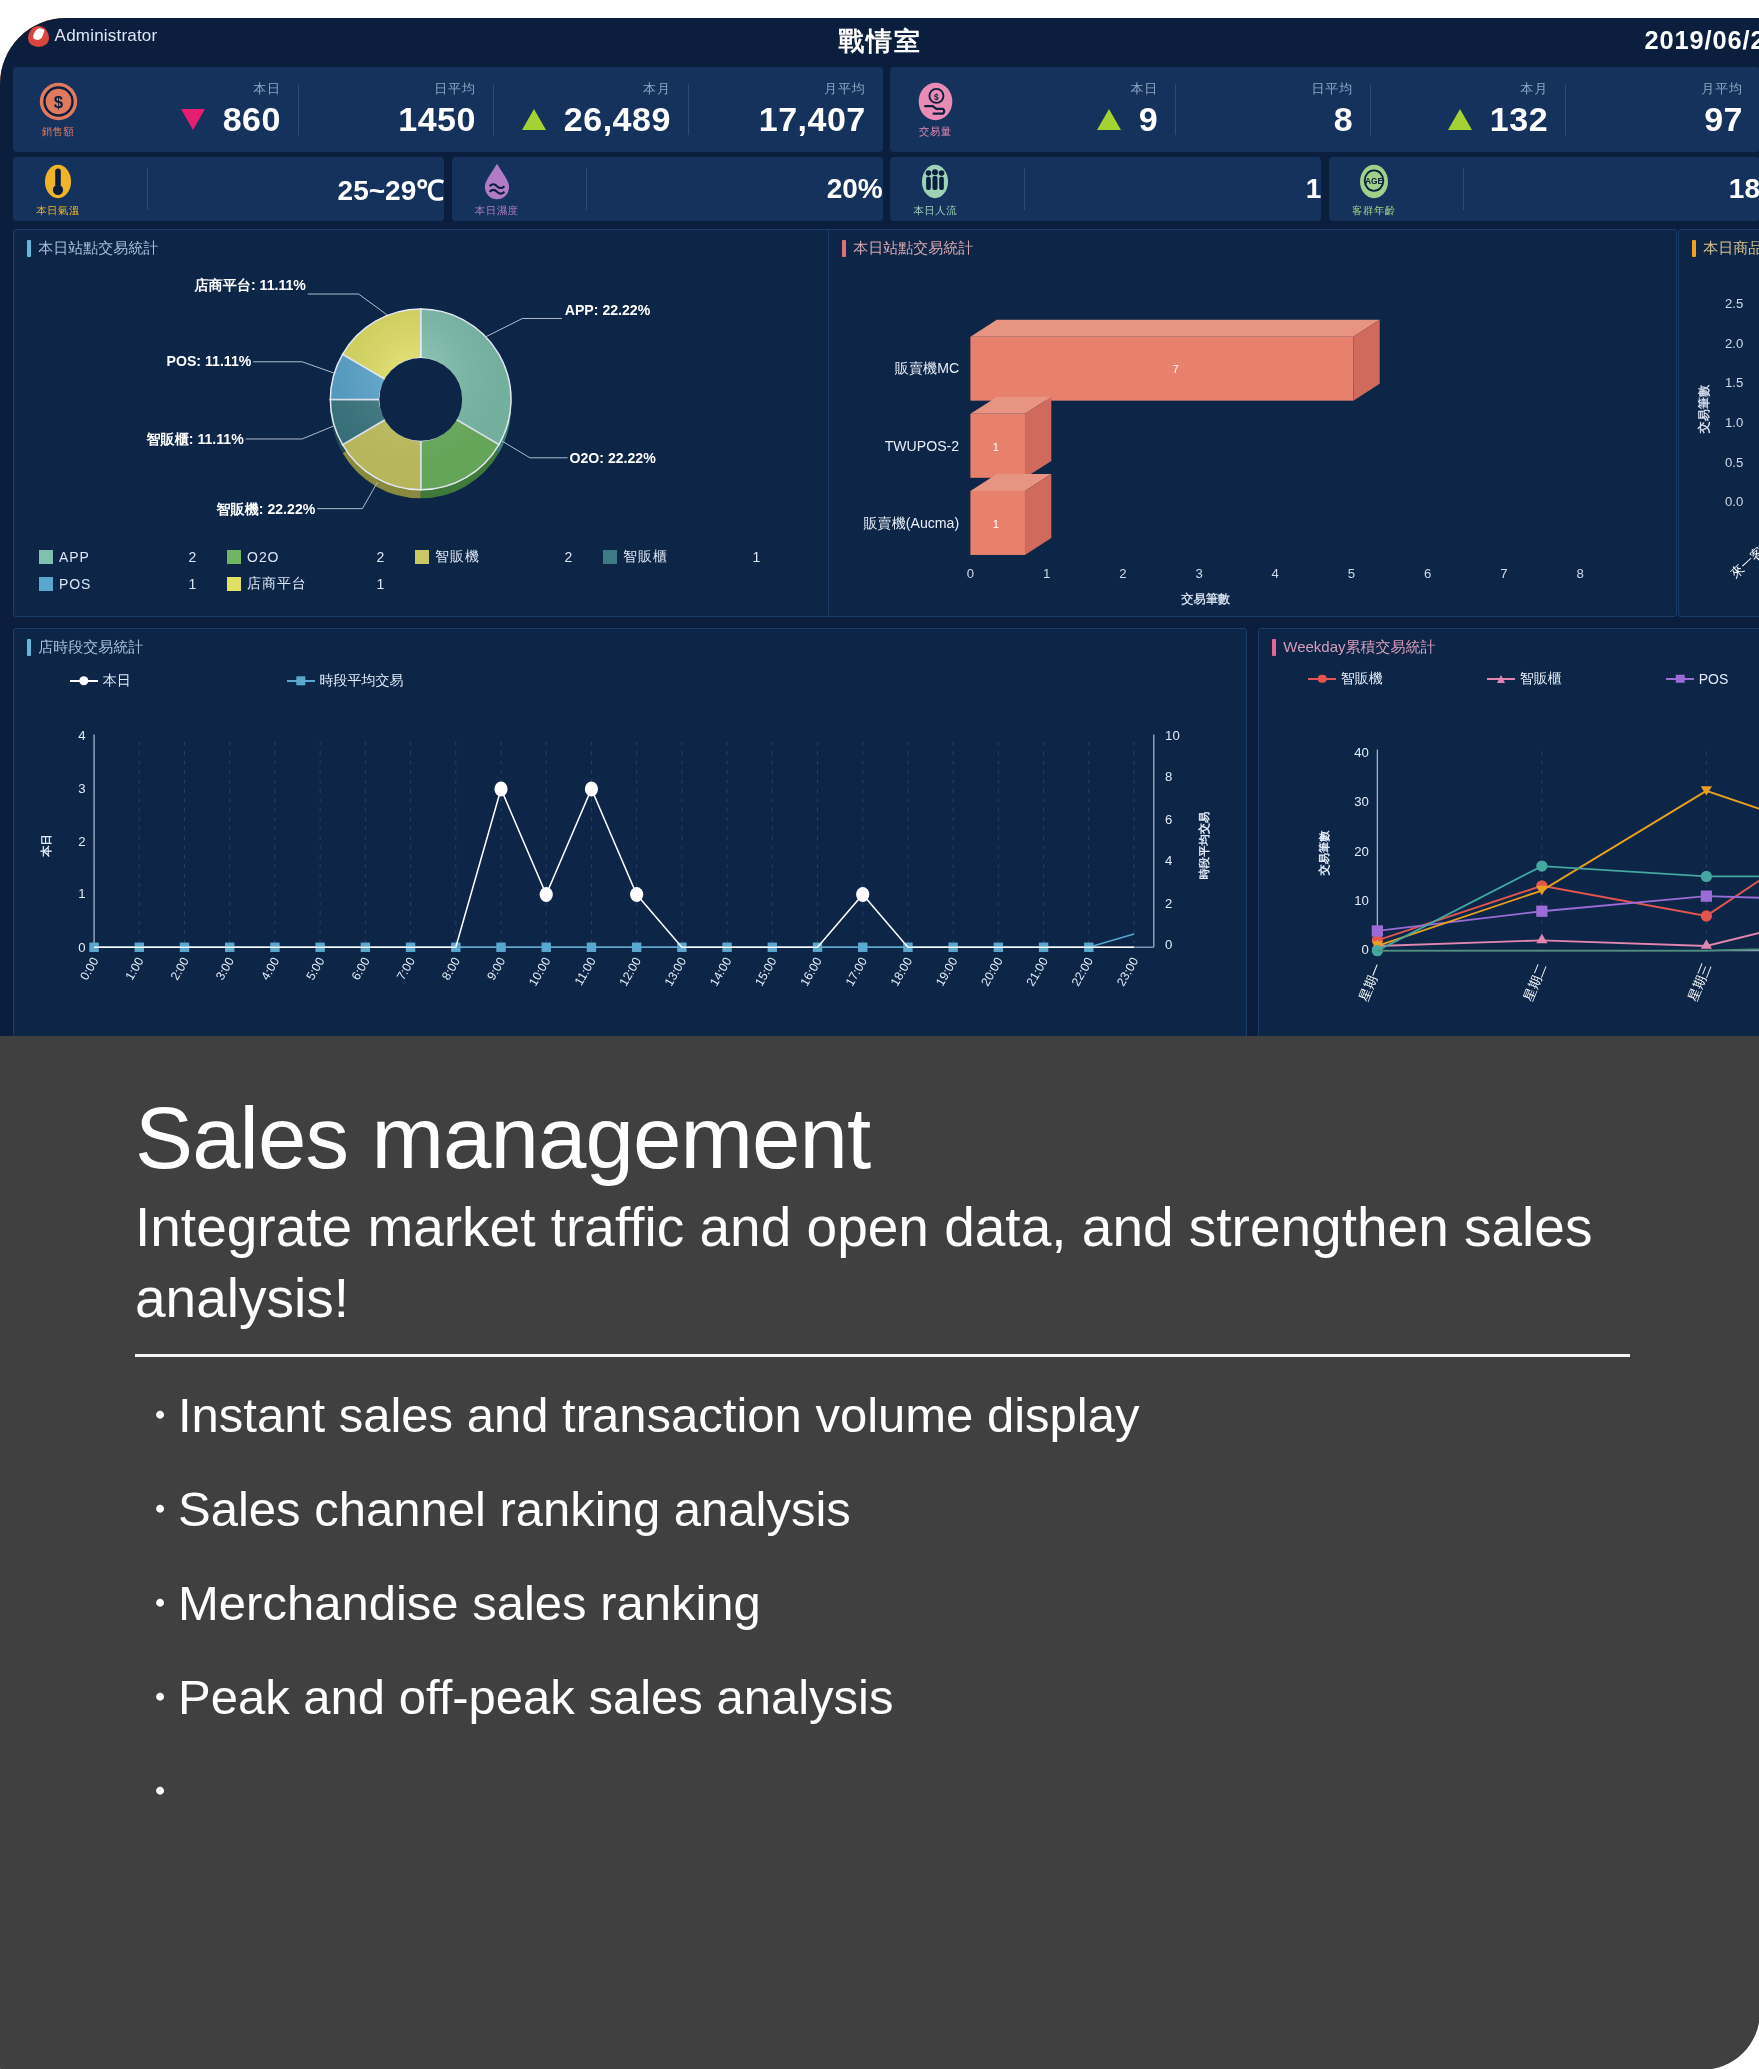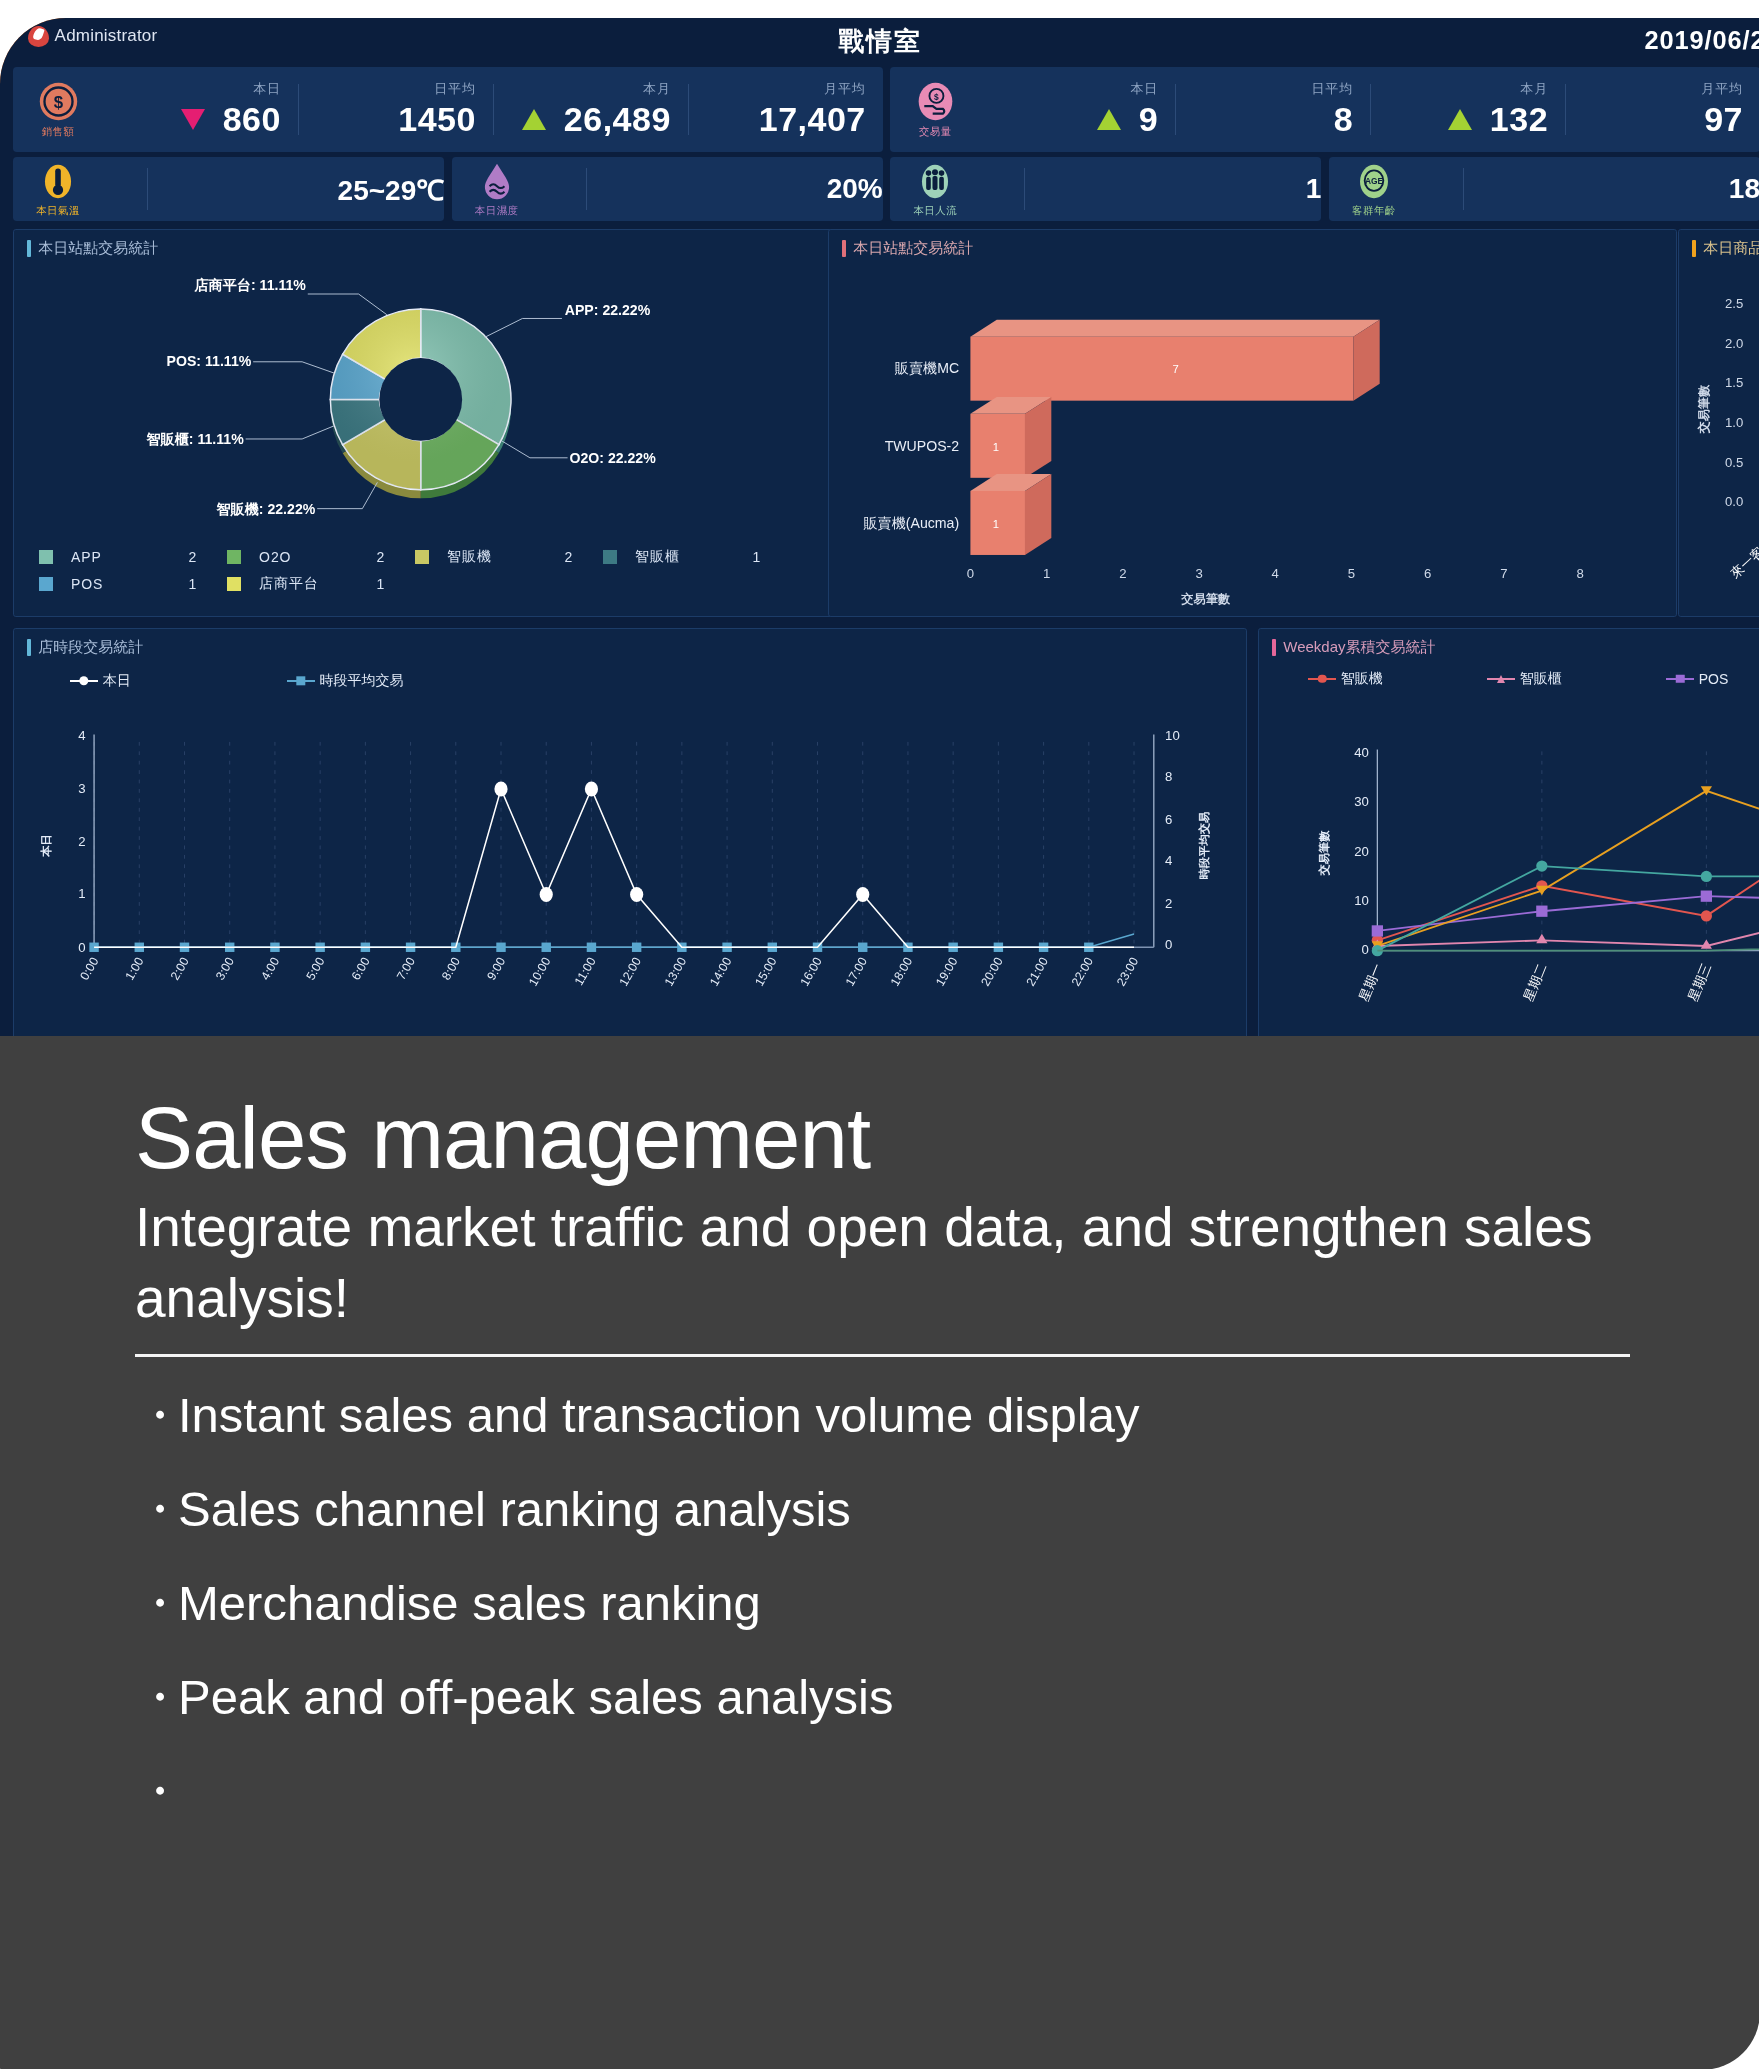--- a/index.html
+++ b/index.html
@@ -76,21 +76,21 @@
   .p2 { left:828px;  top:211px; width:849px;  height:388px; }
   .p3 { left:1678px; top:211px; width:821px;  height:388px; }
   .p4 { left:13px;   top:610px; width:1234px; height:412px; }
   .p5 { left:1258px; top:610px; width:1235px; height:412px; }
 
   svg text { font-family:"Liberation Sans", sans-serif; }
 
   
   .donut-legend { position:absolute; left:24.5px; bottom:15px; width:782px; font-size:14px; color:#dce6f5; }
   .dl-row { display:flex; margin-bottom:8.5px; }
-  .dl-item { display:flex; align-items:center; width:188px;gap:12px; }
+  .dl-item { display:flex; align-items:center; width:188px; }
   .dl-sw { width:14px; height:14px; margin-right:6.6px; }
   .dl-name { flex:1; letter-spacing:0.9px; }
   .dl-num { width:38px; }
 
   
   .clegend { position:absolute; display:flex; flex-wrap:wrap; font-size:14px; color:#e3ebf7; }
   .cl-item { display:flex; align-items:center; margin-right:43px; margin-bottom:9.4px; }
   .cl-line { width:28px; height:1.9px; margin-right:4.7px; position:relative; }
   .cl-mk { position:absolute; left:50%; top:50%; transform:translate(-50%,-50%); }
 

